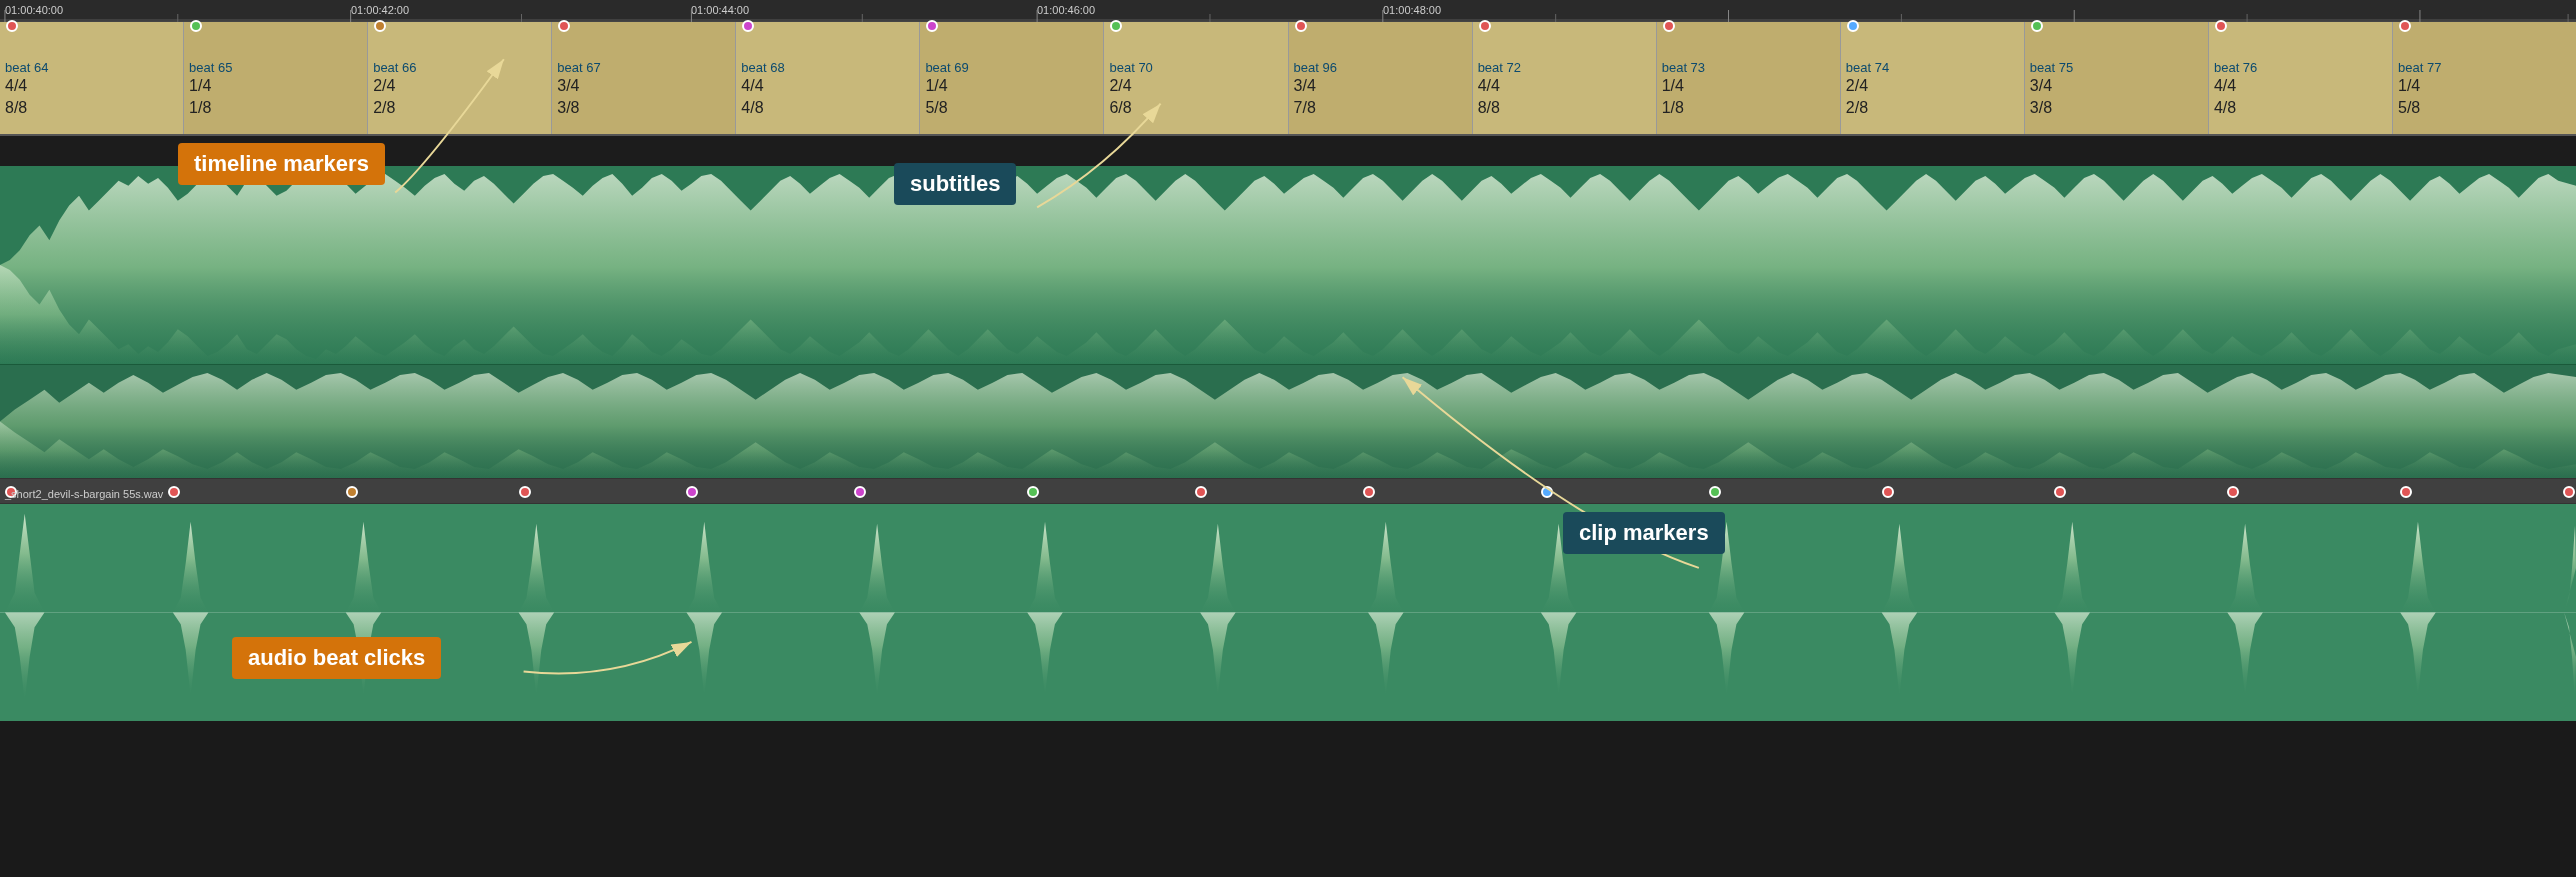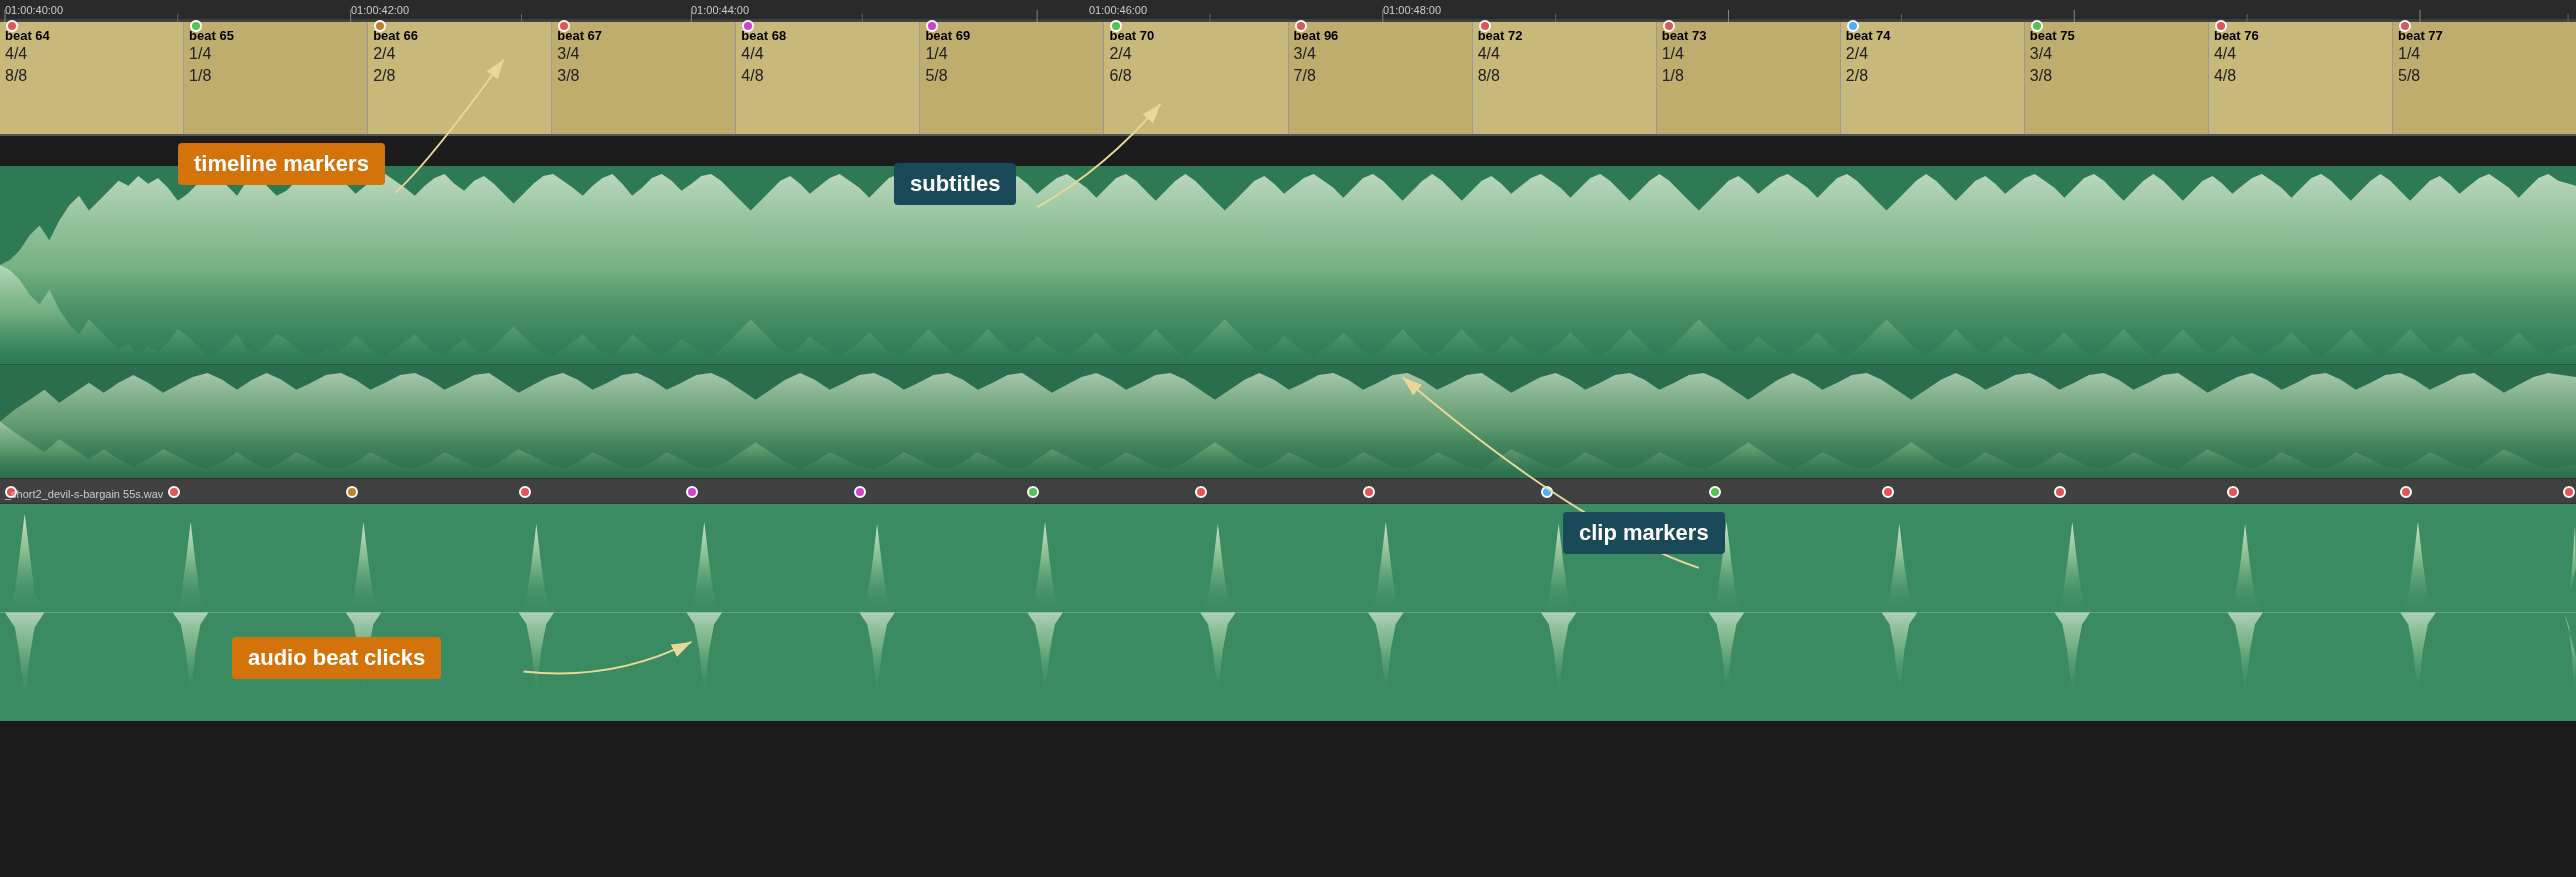--- a/index.html
+++ b/index.html
@@ -31,23 +31,24 @@
       border-right: 1px solid #999;
       padding: 6px 5px;
       position: relative;
       background: #c8b87a;
     }
     .beat-cell:nth-child(even) {
       background: #bfad6e;
     }
     .beat-name {
       font-size: 13px;
-      font-weight: bold;
-      color: #000000;
+      font-weight: normal;
+      color: #0c4a6e;
       display: block;
+      margin-top: 32px;
     }
     .beat-sub {
       font-size: 16px;
       color: #222;
       display: block;
       line-height: 1.4;
     }
 
     
     .annotation {
@@ -81,21 +82,21 @@
   </style>
 </head>
 <body>
 
 <div style="position:relative; width:2576px; height:763px; overflow:hidden;">
 
   <div class="timeline-ruler">
     <span class="ruler-label" style="left:5px">01:00:40:00</span>
     <span class="ruler-label" style="left:351px">01:00:42:00</span>
     <span class="ruler-label" style="left:691px">01:00:44:00</span>
-    <span class="ruler-label" style="left:1089px">01:00:46:00</span>
+    <span class="ruler-label" style="left:1037px">01:00:46:00</span>
     <span class="ruler-label" style="left:1383px">01:00:48:00</span>
 
     <svg style="position:absolute;top:0;left:0;width:100%;height:22px;" preserveAspectRatio="none" viewBox="0 0 2608 22" width="2576" height="22">
       <line x1="0" y1="20" x2="2608" y2="20" stroke="#555" stroke-width="1"></line>
 
       <line x1="5" y1="10" x2="5" y2="22" stroke="#888" stroke-width="1"></line>
       <line x1="180" y1="14" x2="180" y2="22" stroke="#666" stroke-width="1"></line>
       <line x1="355" y1="10" x2="355" y2="22" stroke="#888" stroke-width="1"></line>
       <line x1="528" y1="14" x2="528" y2="22" stroke="#666" stroke-width="1"></line>
       <line x1="700" y1="10" x2="700" y2="22" stroke="#888" stroke-width="1"></line>

